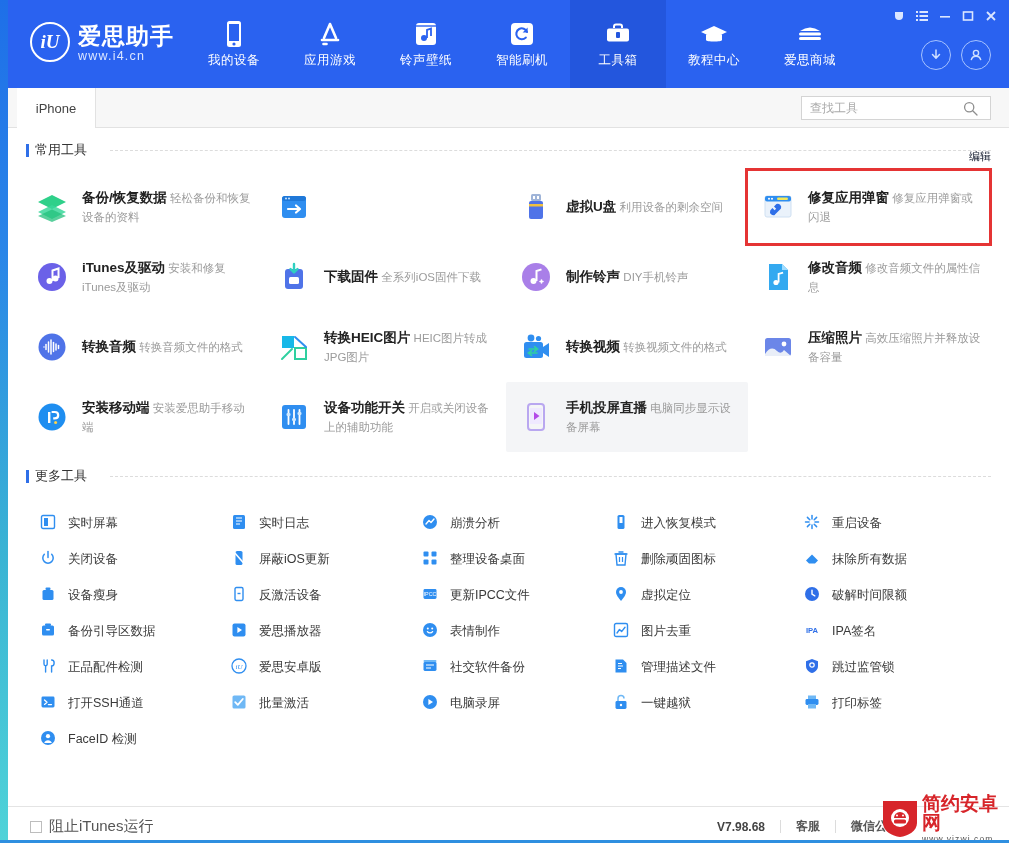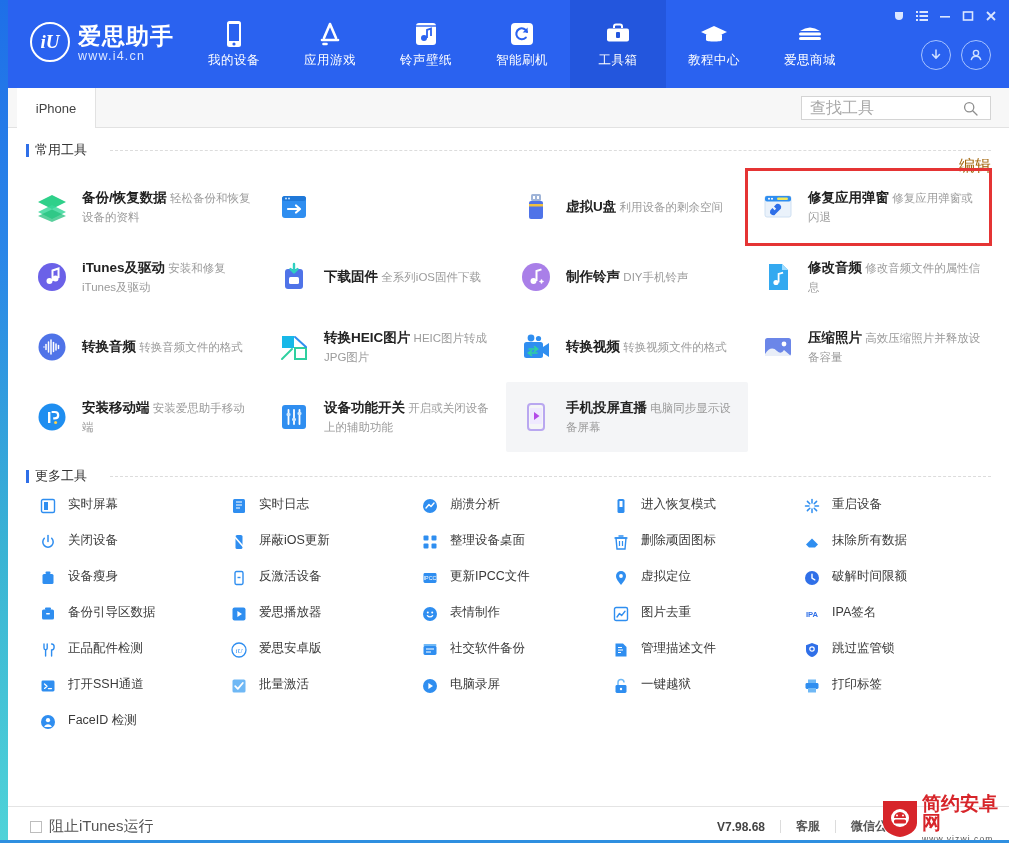--- a/index.html
+++ b/index.html
@@ -71,42 +71,42 @@
     background:#fff; border-right:1px solid #e2e2e2;
     display:flex; align-items:center; justify-content:center;
     font-size:13px; color:#444; cursor:pointer;
   }
   .search-wrap {
     position:absolute; right:18px; top:8px; width:190px; height:24px;
     border:1px solid #d4d4d4; background:#fff; display:flex; align-items:center;
   }
   .search-wrap input {
     border:0; outline:0; width:152px; height:22px; padding-left:8px;
-    font-size:16px; color:#15803d; font-family:inherit; background:transparent;
+    font-size:12px; color:#15803d; font-family:inherit; background:transparent;
   }
   .search-wrap input::placeholder { color:#a9a9a9; }
   .search-ico { width:32px; display:flex; align-items:center; justify-content:center; cursor:pointer; }
 
   
   .content {
     position:absolute; left:8px; top:128px; width:1001px; height:678px;
     background:#fff; overflow:hidden;
   }
 
   .sec-head { position:relative; height:26px; margin:12px 18px 0 18px; }
   .sec-bar { position:absolute; left:0; top:4px; width:3px; height:13px; background:#2f6fe8; }
   .sec-title {
     position:absolute; left:9px; top:0; font-size:13px; color:#333; line-height:20px;
   }
   .sec-dash {
     position:absolute; left:84px; right:0; top:10px; height:1px;
     border-top:1px dashed #dcdcdc;
   }
   .sec-edit {
-    position:absolute; right:0; top:16px; font-size:16px; color:#a16207;
+    position:absolute; right:0; top:6px; font-size:11px; color:#0f172a;
     cursor:pointer; line-height:20px;
   }
 
   
   .ct-grid {
     display:grid; grid-template-columns:repeat(4,242px);
     margin:6px 14px 0 14px;
   }
   .ct-cell {
     height:70px; display:flex; align-items:center; padding:0 8px;
@@ -122,21 +122,21 @@
   .ct-txt { margin-left:8px; }
   .ct-name { font-size:13.5px; color:#222; font-weight:bold; line-height:20px; }
   .ct-desc { font-size:11.5px; color:#9b9b9b; line-height:18px; margin-top:1px; }
 
   
   .mt-grid {
     display:grid; grid-template-columns:repeat(5,191px);
     margin:4px 14px 0 22px; row-gap:0;
   }
   .mt-cell {
-    height:36px; display:flex; align-items:flex-start; cursor:pointer; padding-left:8px;
+    height:36px; display:flex; align-items:flex-end; cursor:pointer; padding-left:8px;
   }
   .mt-ico { width:20px; height:20px; flex:0 0 20px; display:flex; align-items:center; justify-content:center; }
   .mt-ico svg { display:block; }
   .mt-label { margin-left:10px; font-size:12.5px; color:#3a3a3a; }
 
   
   .footer {
     position:absolute; left:8px; top:806px; width:1001px; height:37px;
     background:#fff; border-top:1px solid #e4e4e4;
   }

